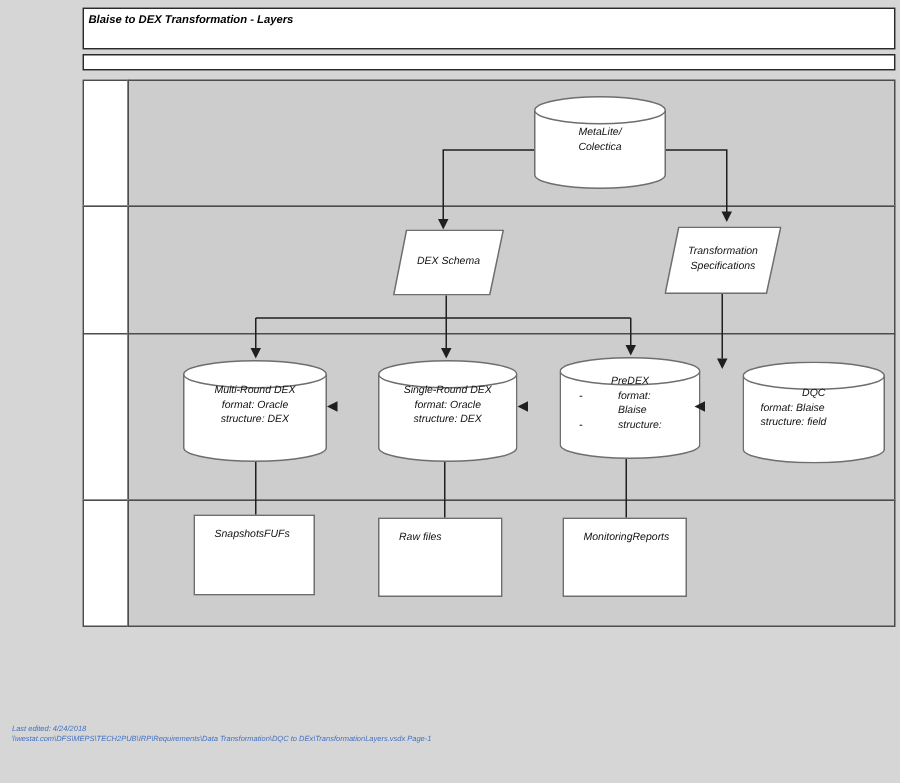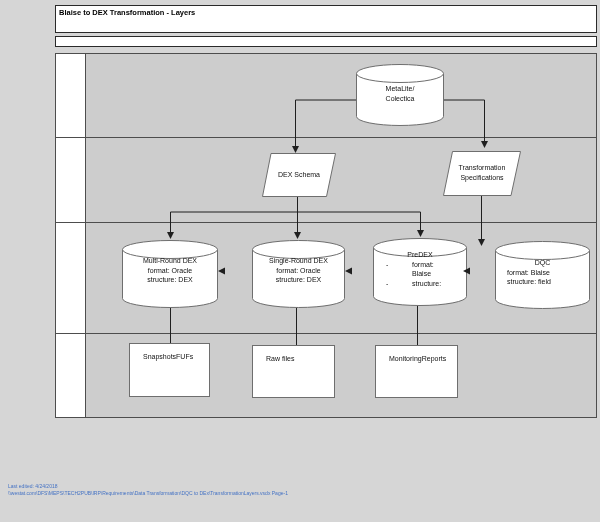--- a/index.html
+++ b/index.html
@@ -1,20 +1,20 @@
 <!DOCTYPE html>
 <html><head>
 <meta charset="utf-8">
 <style>
   html,body { margin:0; padding:0; background:#d6d6d6; }
   .canvas {
     position:relative; width:600px; height:522px; overflow:hidden;
     background:#d6d6d6; font-family:"Liberation Sans", sans-serif; color:#111;
   }
-  .abs { position:absolute; box-sizing:border-box; }
+  .abs { position:absolute; box-sizing:border-box;font-style:italic; }
 
   
   .title-box {
     left:55px; top:5px; width:542px; height:28px;
     background:#ffffff; border:1px solid #2a2a2a;
     font-size:7.5px; font-weight:bold; padding:2px 0 0 3px; color:#000;
   }
   .subtitle-row {
     left:55px; top:36px; width:542px; height:11px;
     background:#ffffff; border:1px solid #2a2a2a;

